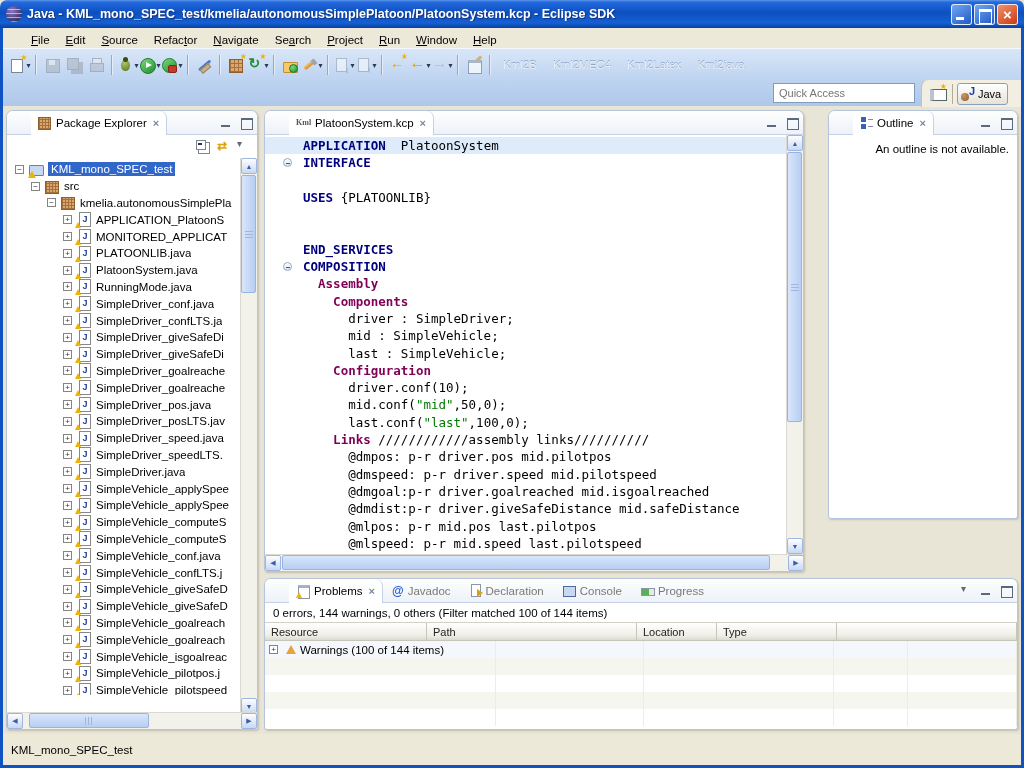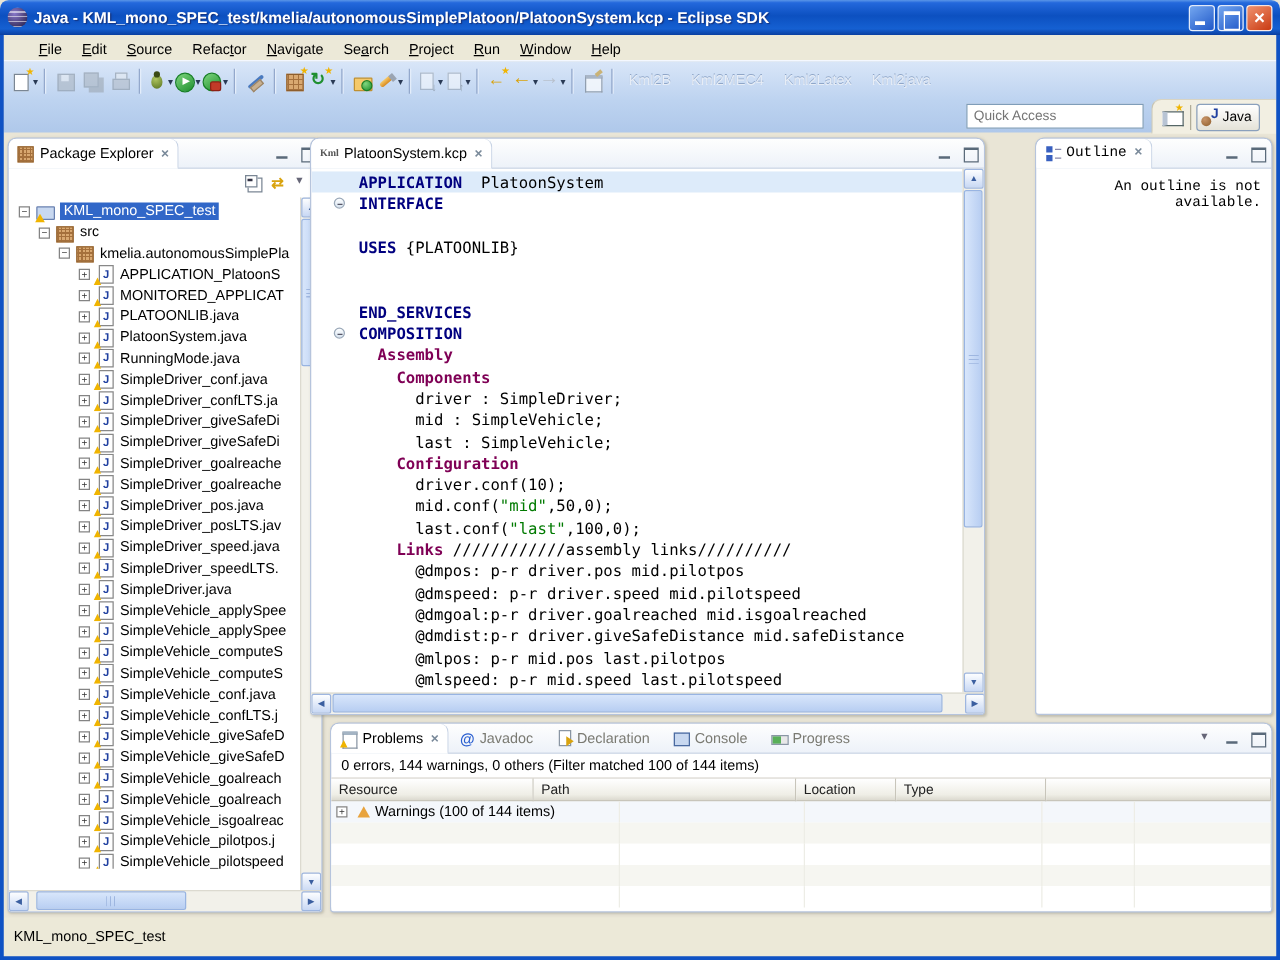--- a/index.html
+++ b/index.html
@@ -97,21 +97,21 @@
     display:flex; align-items:center; padding:0 6px 0 3px; gap:3px; }
   .ic-java { width:14px; height:14px; position:relative; }
   .ic-java::before { content:""; position:absolute; left:0; bottom:0; width:8px; height:8px; border-radius:50%; background:radial-gradient(circle at 35% 30%,#C89468,#8E5E2C); }
   .ic-java::after { content:"J"; position:absolute; right:0; top:-2px; font-size:11px; font-weight:bold; color:#2040A0; }
   .persp-label { font-size:11px; color:#000; }
 
   
   .panel { position:absolute; background:#fff; border:1px solid #B6C4DC; border-radius:7px 7px 3px 3px;
     box-shadow:1px 1px 2px rgba(120,120,110,.35); overflow:hidden; }
   .panel-head { height:24px; background:linear-gradient(#FEFEFE,#EDF2F9); border-bottom:1px solid #C6D2E4;
-    display:flex; align-items:center; position:relative; }
+    display:flex; align-items:center; position:relative;padding-left:24px; }
   .tab { display:flex; align-items:center; gap:4px; height:24px; padding:0 7px; background:#fff;
     border-right:1px solid #C6D2E4; border-radius:7px 7px 0 0; font-size:11.5px; color:#000; }
   .tab-close { color:#7A8A9A; font-weight:bold; font-size:11px; margin-left:2px; }
   .head-btns { position:absolute; right:4px; top:0; height:24px; display:flex; align-items:center; gap:6px; }
   .pbtn { width:14px; height:12px; position:relative; }
   .pbtn.p-min::before { content:""; position:absolute; left:2px; bottom:2px; width:9px; height:3px; border-bottom:2px solid #5A6A7A; }
   .pbtn.p-max::before { content:""; position:absolute; left:2px; top:1px; width:10px; height:9px; border:1px solid #5A6A7A; border-top:2px solid #5A6A7A; }
   .pbtn.p-menu::before { content:"\25BE"; position:absolute; left:2px; top:-2px; color:#667; font-size:10px; }
 
   
@@ -146,37 +146,37 @@
   .sb-h { position:absolute; height:17px; background:#F2F1EA; border-top:1px solid #DCDAD0; }
   .sb-btn { position:absolute; width:16px; height:16px; background:linear-gradient(#FDFEFF,#C8D8F4);
     border:1px solid #9EB6E0; border-radius:2px; color:#3B5FA0; font-size:7px; display:flex; align-items:center; justify-content:center; }
   .sb-thumb { position:absolute; background:linear-gradient(90deg,#D8E6FB,#B8CEF2); border:1px solid #98B4E2; border-radius:2px; }
   .sb-h .sb-thumb { background:linear-gradient(180deg,#D8E6FB,#B8CEF2); }
   .sb-grip { position:absolute; left:50%; top:50%; transform:translate(-50%,-50%); width:8px; height:8px;
     background:repeating-linear-gradient(0deg,#9EB6E0 0 1px,transparent 1px 3px); }
   .sb-h .sb-grip { width:8px; height:8px; background:repeating-linear-gradient(90deg,#9EB6E0 0 1px,transparent 1px 3px); }
 
   
-  #editor-panel { left:248px; top:110px; width:540px; height:462px; }
+  #editor-panel { left:264px; top:110px; width:540px; height:462px; }
   .ic-kml { font-size:8px; color:#555; font-weight:bold; font-family:"Liberation Serif",serif; }
   .editor-body { position:relative; height:436px; }
   .editor-code { position:absolute; left:0; top:2px; right:17px; bottom:17px; overflow:hidden;
     font-family:"DejaVu Sans Mono",monospace; font-size:12.5px; line-height:17.3px; }
   .cl { position:relative; padding-left:38px; white-space:pre; height:17.3px; }
   .cl.hl { background:#DDEBFA; }
   .fm { position:absolute; left:18px; top:4px; width:9px; height:9px; border:1px solid #9AA8B8; border-radius:50%;
     background:linear-gradient(#FDFEFF,#D8E4F0); }
   .fm::after { content:""; position:absolute; left:2px; top:3.5px; width:4px; height:1px; background:#556; }
   .c-k { color:#00007F; font-weight:bold; }
   .c-m { color:#7F0055; font-weight:bold; }
   .c-g { color:#007A00; }
   .c-p { color:#000; }
 
   
-  #outline-panel { left:828px; top:110px; width:190px; height:462px;font-family:Liberation Mono, monospace; }
+  #outline-panel { left:828px; top:110px; width:190px; height:409px; }
   .ic-outline { width:13px; height:13px; position:relative; }
   .ic-outline::before { content:""; position:absolute; left:1px; top:1px; width:5px; height:5px; background:#3860C0; box-shadow:0 7px 0 #3860C0; }
   .ic-outline::after { content:""; position:absolute; left:8px; top:3px; width:5px; height:1px; background:#88A; box-shadow:0 7px 0 #88A; }
   .outline-msg { padding:8px; font-size:11.5px; color:#000;text-align:right; }
 
   
   #problems-panel { left:264px; top:578px; width:754px; height:152px; }
   .ptabs { display:flex; align-items:center; height:24px; }
   .ptab-inactive { display:flex; align-items:center; gap:4px; padding:0 9px; font-size:11.5px; color:#7A7A72; }
   .ic-problems { width:14px; height:13px; position:relative; }

